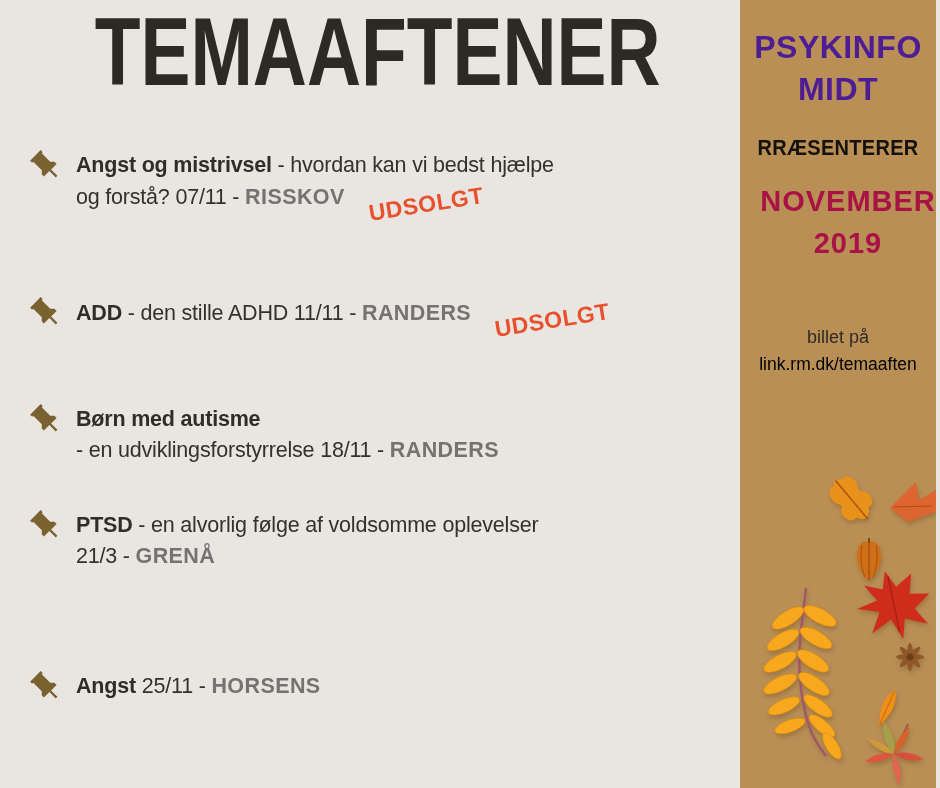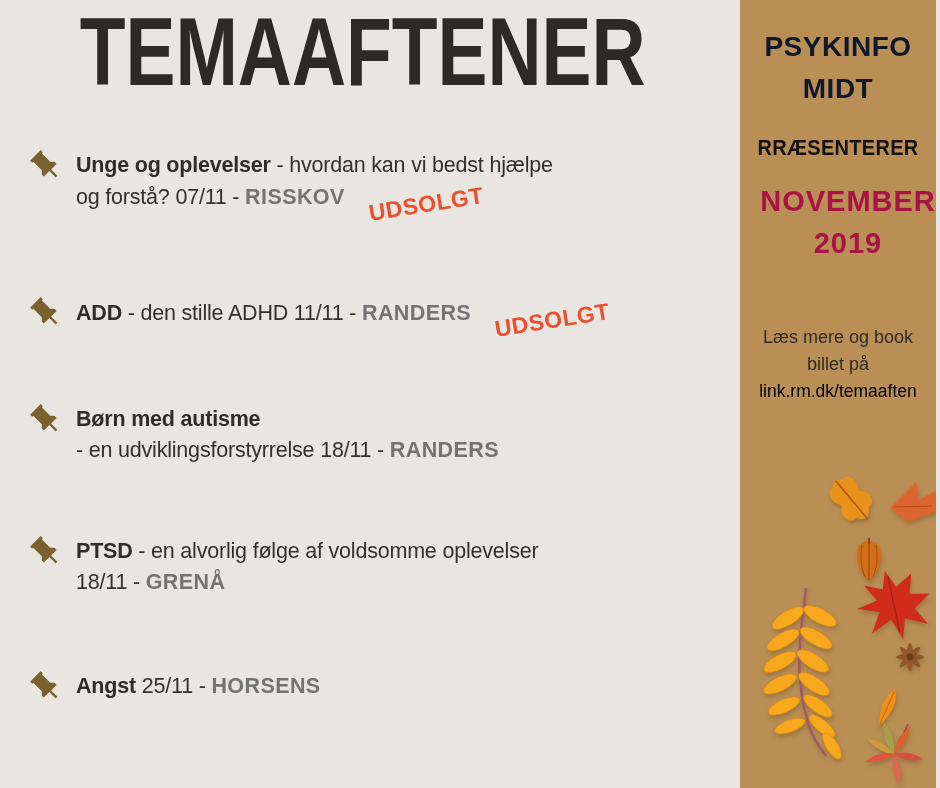--- a/index.html
+++ b/index.html
@@ -4,21 +4,21 @@
 <style>
   html,body{margin:0;padding:0;}
   body{
     width:940px;height:788px;position:relative;overflow:hidden;
     background:#e9e6e1;
     font-family:"Liberation Sans", sans-serif;
     color:#33312b;
   }
   
   .left-panel{position:absolute;left:0;top:0;width:740px;height:788px;}
-  .title-wrap{position:absolute;top:4px;left:0;width:740px;display:flex;justify-content:flex-start;}
+  .title-wrap{position:absolute;top:4px;left:0;width:740px;display:flex;justify-content:flex-end;}
   .poster-title{
     margin:0;font-size:96px;line-height:96px;font-weight:700;
     color:#2b2a25;letter-spacing:0px;white-space:nowrap;
     transform:scaleX(0.78);transform-origin:center;
   }
   .event{position:absolute;left:28px;display:flex;align-items:flex-start;gap:12px;}
   .pin{flex:0 0 auto;width:36px;height:36px;margin-top:-2px;}
   .pin svg{display:block;transform:rotate(-45deg);}
   .event-text{
     font-size:21.5px;line-height:31px;letter-spacing:-0.2px;
@@ -29,21 +29,21 @@
   .soldout{
     display:inline-block;font-weight:700;font-size:23px;color:#e8502e;
     transform:rotate(-9deg) translateY(8px);margin-left:22px;letter-spacing:0.5px;
   }
   
   .sidebar{
     position:absolute;left:740px;top:0;width:196px;height:788px;
     background:#b98f56;overflow:hidden;
   }
   .sb-block{position:absolute;left:0;width:100%;text-align:center;}
-  .brand{top:26px;font-size:28px;line-height:42px;font-weight:700;color:#0f172a;letter-spacing:0.5px;}
+  .brand{top:26px;font-size:32px;line-height:42px;font-weight:700;color:#4c1d95;letter-spacing:0.5px;}
   .presents{top:135px;font-size:20px;line-height:24px;font-weight:700;color:#15120e;letter-spacing:0.3px;transform:scaleY(1.08);}
   .month{top:180px;font-size:29px;line-height:42px;font-weight:700;color:#a81245;letter-spacing:1px;margin-left:10px;}
   .info{top:324px;font-size:18px;line-height:27px;color:#2f2b26;}
   .sb-link{display:block;font-size:17.5px;line-height:27px;color:#000000;text-decoration:none;font-weight:400;}
   
   .leaf{position:absolute;filter:drop-shadow(1px 3px 2px rgba(90,60,20,.30));}
   .leaf svg{display:block;}
 </style>
 </head>
 <body>
@@ -54,21 +54,21 @@
     <h1 class="poster-title">TEMAAFTENER</h1>
   </div>
 
   <div class="event" style="top:150px">
     <span class="pin">
       <svg viewBox="0 0 24 24" width="36" height="36">
           <path fill="#7a6230" d="M16,12V4H17V2H7V4H8V12L6,14V16H11.2V22H12.8V16H18V14L16,12Z"></path>
         </svg>
     </span>
     <div class="event-text">
-      <span class="b">Unge og oplevelser</span><span> - hvordan kan vi bedst hjælpe</span><br>
+      <span class="b">Angst og mistrivsel</span><span> - hvordan kan vi bedst hjælpe</span><br>
       <span>og forstå? 07/11 - </span><span class="city">RISSKOV</span><span class="soldout">UDSOLGT</span>
     </div>
   </div>
 
   <div class="event" style="top:297px">
     <span class="pin">
       <svg viewBox="0 0 24 24" width="36" height="36">
           <path fill="#7a6230" d="M16,12V4H17V2H7V4H8V12L6,14V16H11.2V22H12.8V16H18V14L16,12Z"></path>
         </svg>
     </span>
@@ -82,29 +82,29 @@
       <svg viewBox="0 0 24 24" width="36" height="36">
           <path fill="#7a6230" d="M16,12V4H17V2H7V4H8V12L6,14V16H11.2V22H12.8V16H18V14L16,12Z"></path>
         </svg>
     </span>
     <div class="event-text">
       <span class="b">Børn med autisme</span><br>
       <span>- en udviklingsforstyrrelse 18/11 - </span><span class="city">RANDERS</span>
     </div>
   </div>
 
-  <div class="event" style="top:536px">
+  <div class="event" style="top:510px">
     <span class="pin">
       <svg viewBox="0 0 24 24" width="36" height="36">
           <path fill="#7a6230" d="M16,12V4H17V2H7V4H8V12L6,14V16H11.2V22H12.8V16H18V14L16,12Z"></path>
         </svg>
     </span>
     <div class="event-text">
       <span class="b">PTSD</span><span> - en alvorlig følge af voldsomme oplevelser</span><br>
-      <span>18/11 - </span><span class="city">GRENÅ</span>
+      <span>21/3 - </span><span class="city">GRENÅ</span>
     </div>
   </div>
 
   <div class="event" style="top:671px">
     <span class="pin">
       <svg viewBox="0 0 24 24" width="36" height="36">
           <path fill="#7a6230" d="M16,12V4H17V2H7V4H8V12L6,14V16H11.2V22H12.8V16H18V14L16,12Z"></path>
         </svg>
     </span>
     <div class="event-text">
@@ -122,21 +122,20 @@
   </div>
 
   <div class="sb-block presents">RRÆSENTERER</div>
 
   <div class="sb-block month">
     <div>NOVEMBER</div>
     <div>2019</div>
   </div>
 
   <div class="sb-block info">
-    <div>Læs mere og book</div>
     <div>billet på</div>
     <a href="#" class="sb-link">link.rm.dk/temaaften</a>
   </div>
 
   <div class="leaf" style="left:80px;top:470px">
     <svg width="62" height="58" viewBox="0 0 62 58">
       <g transform="rotate(-40 31 29)">
         <ellipse cx="31" cy="29" rx="12" ry="24" fill="#e8921c"></ellipse>
         <ellipse cx="23" cy="18" rx="7" ry="10" fill="#e8921c"></ellipse>
         <ellipse cx="39" cy="18" rx="7" ry="10" fill="#e8921c"></ellipse>

